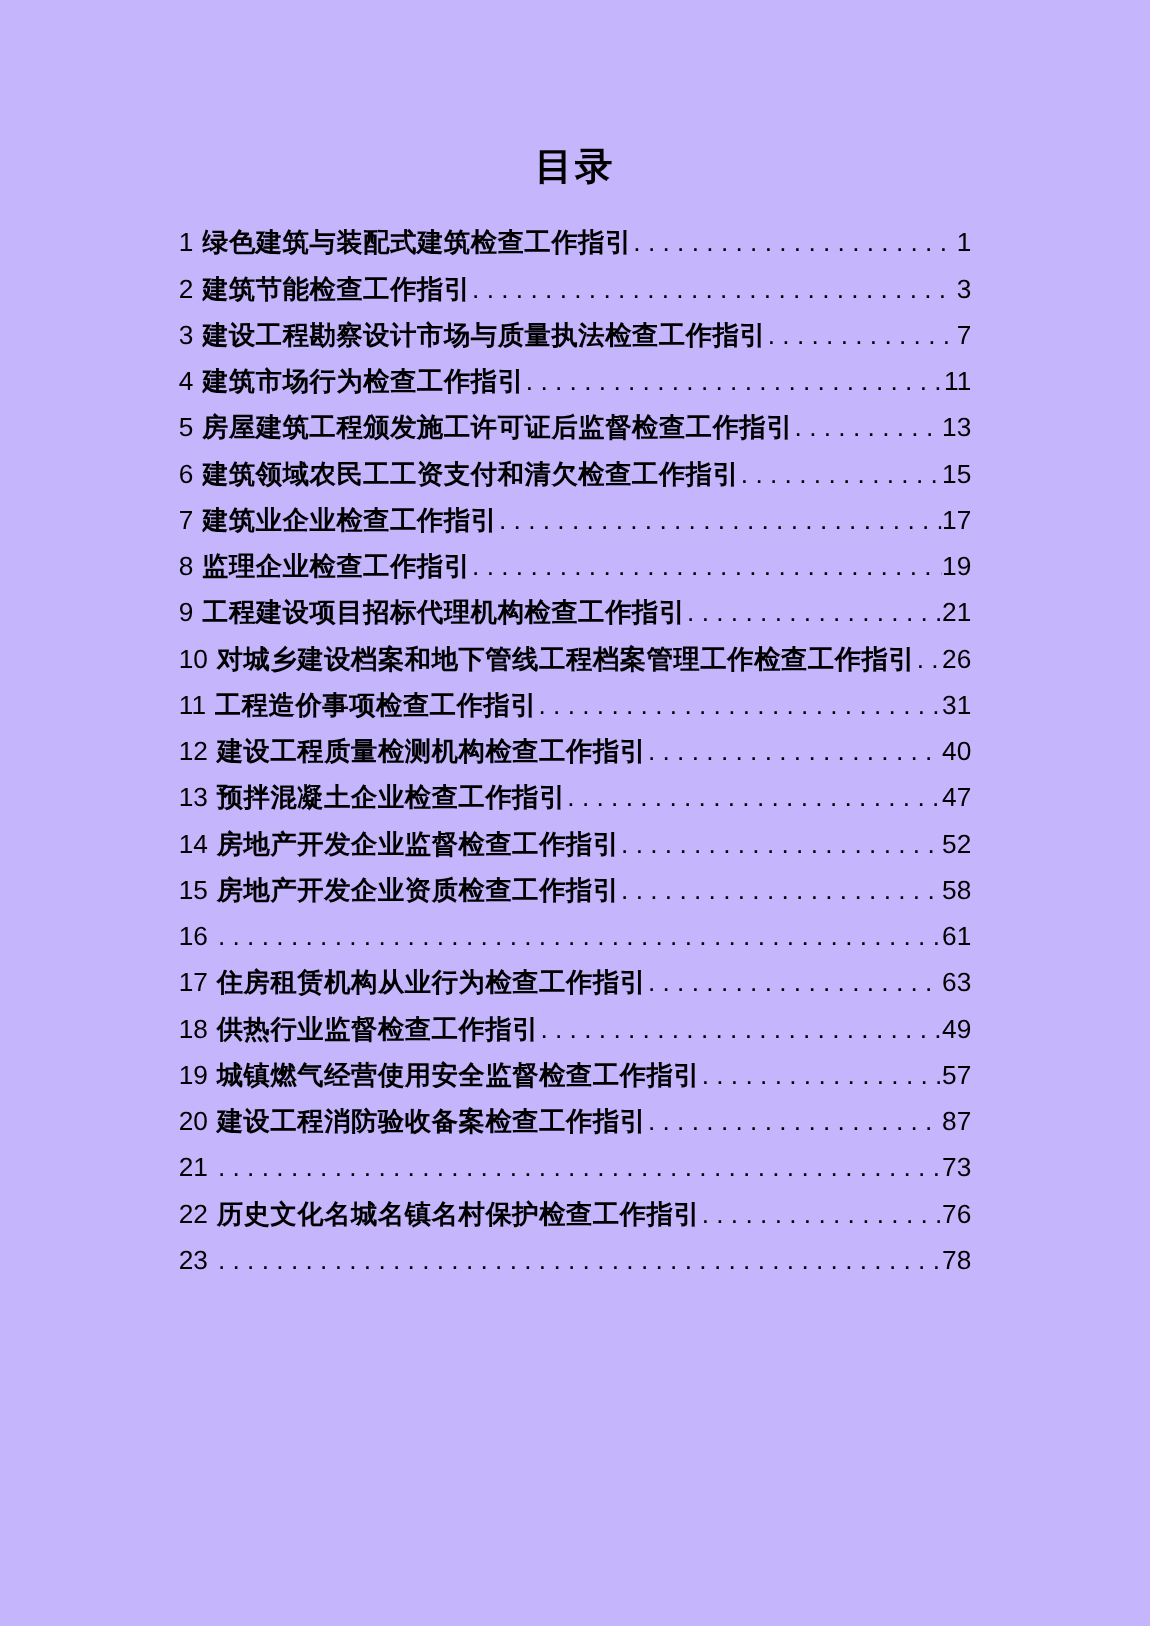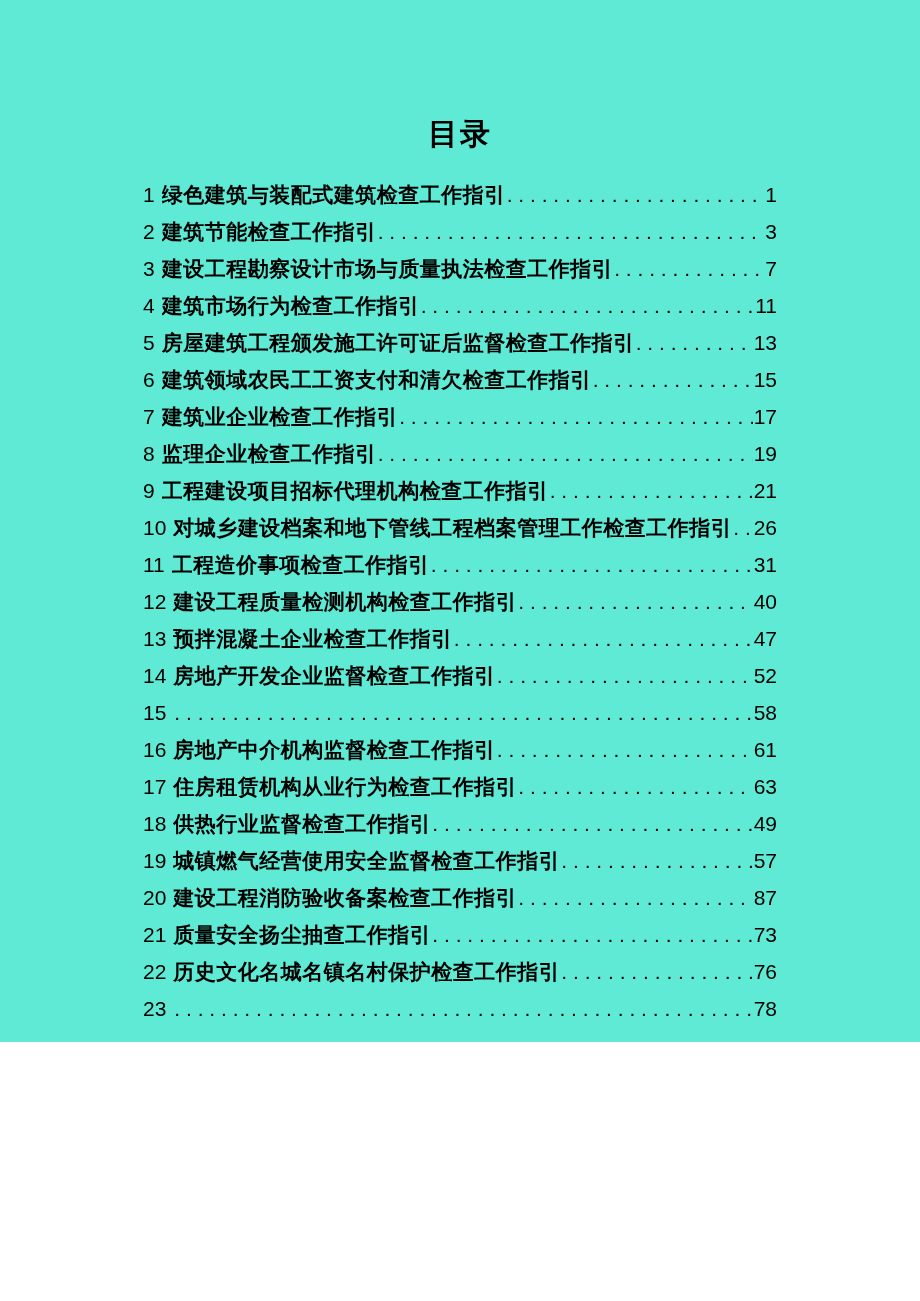--- a/index.html
+++ b/index.html
@@ -1,22 +1,22 @@
 <!DOCTYPE html>
 <html><head>
 <meta charset="utf-8">
 <style>
   * { margin: 0; padding: 0; box-sizing: border-box; }
   html, body { background: #ffffff; }
   .page {
     position: relative;
     width: 920px;
-    height: 1042px;
+    height: 1301px;
     margin: 0 auto;
-    background: #5eead4;
+    background: #c4b5fd;
     color: #000000;
     font-family: "Liberation Sans", "DejaVu Sans", sans-serif;
     overflow: hidden;
   }
   .doc-title {
     padding-top: 116px;
     text-align: center;
     font-size: 30px;
     font-weight: bold;
     line-height: 36px;
@@ -144,26 +144,26 @@
     <span class="toc-page">47</span>
   </div>
       <div class="toc-row">
     <span class="toc-no">14</span>
     <span class="toc-title">房地产开发企业监督检查工作指引</span>
     <span class="toc-dots"></span>
     <span class="toc-page">52</span>
   </div>
       <div class="toc-row">
     <span class="toc-no">15</span>
+    <span class="toc-title">房地产开发企业资质检查工作指引</span>
     <span class="toc-dots"></span>
     <span class="toc-page">58</span>
   </div>
       <div class="toc-row">
     <span class="toc-no">16</span>
-    <span class="toc-title">房地产中介机构监督检查工作指引</span>
     <span class="toc-dots"></span>
     <span class="toc-page">61</span>
   </div>
       <div class="toc-row">
     <span class="toc-no">17</span>
     <span class="toc-title">住房租赁机构从业行为检查工作指引</span>
     <span class="toc-dots"></span>
     <span class="toc-page">63</span>
   </div>
       <div class="toc-row">
@@ -179,21 +179,20 @@
     <span class="toc-page">57</span>
   </div>
       <div class="toc-row">
     <span class="toc-no">20</span>
     <span class="toc-title">建设工程消防验收备案检查工作指引</span>
     <span class="toc-dots"></span>
     <span class="toc-page">87</span>
   </div>
       <div class="toc-row">
     <span class="toc-no">21</span>
-    <span class="toc-title">质量安全扬尘抽查工作指引</span>
     <span class="toc-dots"></span>
     <span class="toc-page">73</span>
   </div>
       <div class="toc-row">
     <span class="toc-no">22</span>
     <span class="toc-title">历史文化名城名镇名村保护检查工作指引</span>
     <span class="toc-dots"></span>
     <span class="toc-page">76</span>
   </div>
       <div class="toc-row">

